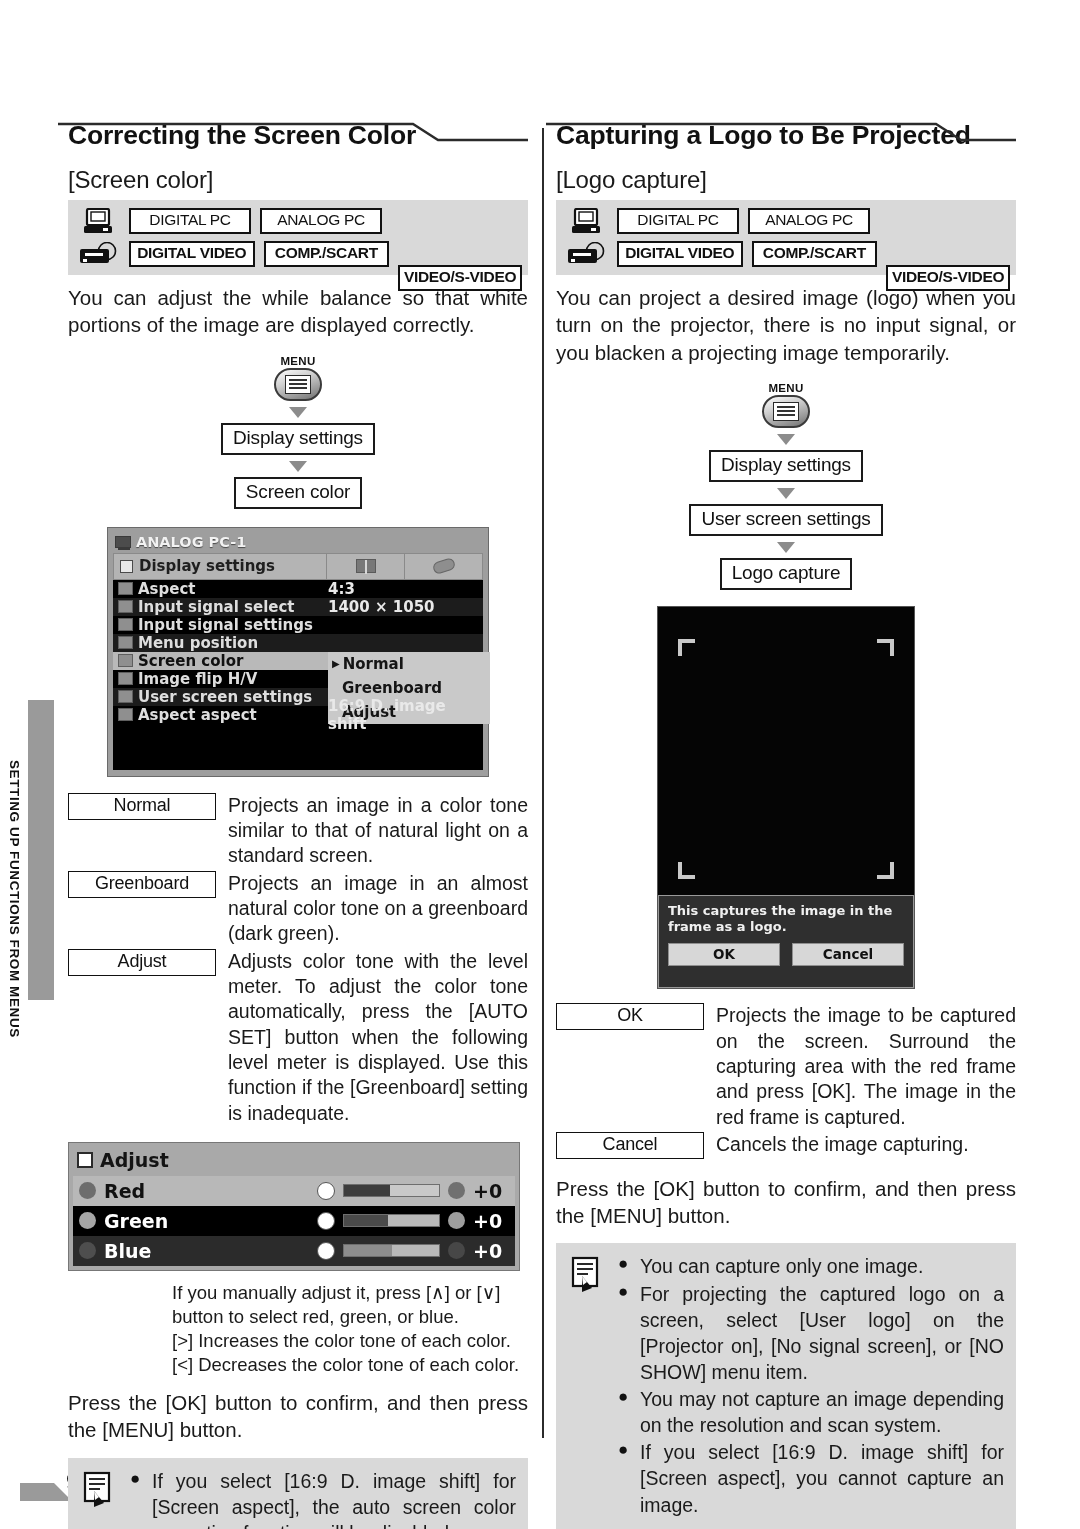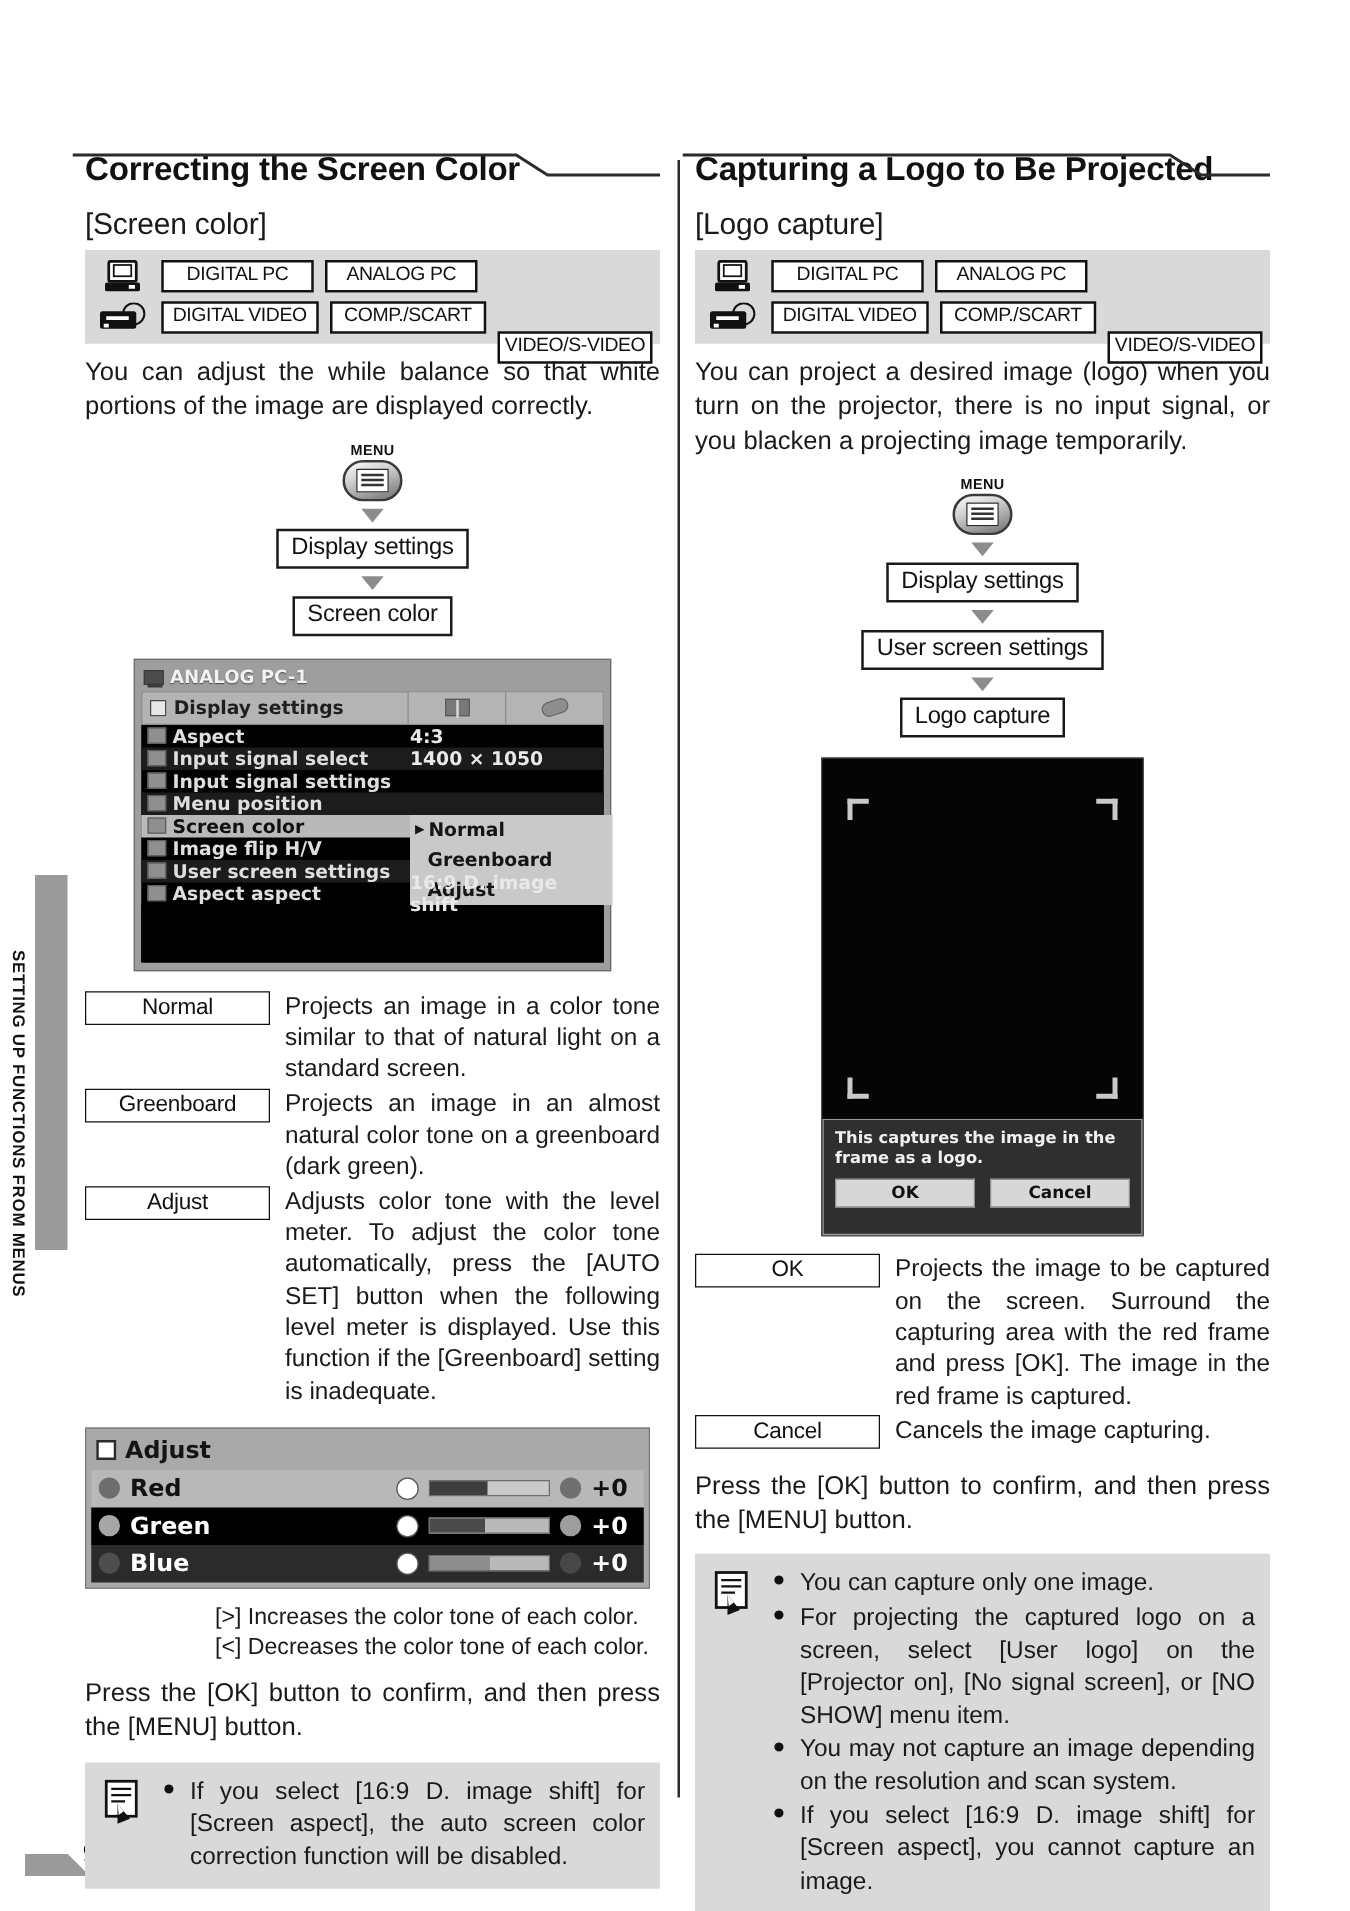--- a/index.html
+++ b/index.html
@@ -78,21 +78,21 @@
   .badge-row { display:flex; align-items:center; gap:9px; height:28px; }
   .dev-icon { width:44px; flex:0 0 44px; display:flex; justify-content:center; }
   .badge {
     border:2px solid #111; background:#fff;
     font-size:15.5px; text-align:center;
     padding:2px 0 3px; line-height:1.05;
     letter-spacing:-0.3px;
     color:#111;
   }
   .row1 .badge { width:122px; }
-  .row2 .badge { width:150px; }
+  .row2 .badge { width:150px;font-weight:bold; }
   .row2 .badge.b3 { width:148px;margin-top:48px; }
 
   
   .para {
     font-size:20.5px; line-height:1.33;
     text-align:justify; text-justify:inter-word;
     margin-top:9px; color:#1a1a1a;
   }
 
   
@@ -473,20 +473,21 @@
       <span class="knob-l"></span>
       <span class="meter">
           <i class="fill" style="width:50%"></i>
         </span>
       <span class="knob-r"></span>
       <span class="adj-val">+0</span>
     </div>
   </div>
 
   <div style="margin-top:10px; padding-left:104px;">
+    <div style="font-size:18.5px;line-height:1.3;color:#1a1a1a;">If you manually adjust it, press [∧] or [∨] button to select red, green, or blue.</div>
     <div style="font-size:18.5px;line-height:1.3;color:#1a1a1a;">[&gt;] Increases the color tone of each color.</div>
     <div style="font-size:18.5px;line-height:1.3;color:#1a1a1a;">[&lt;] Decreases the color tone of each color.</div>
   </div>
 
   <div class="para" style="margin-top:12px;">Press the [OK] button to confirm, and then press the [MENU] button.</div>
 
   <div class="notebox">
     <div class="note-ic">
       <svg width="34" height="38" viewBox="0 0 34 38">
         <rect x="3" y="2" width="24" height="28" fill="#fff" stroke="#111" stroke-width="2.2"></rect>

